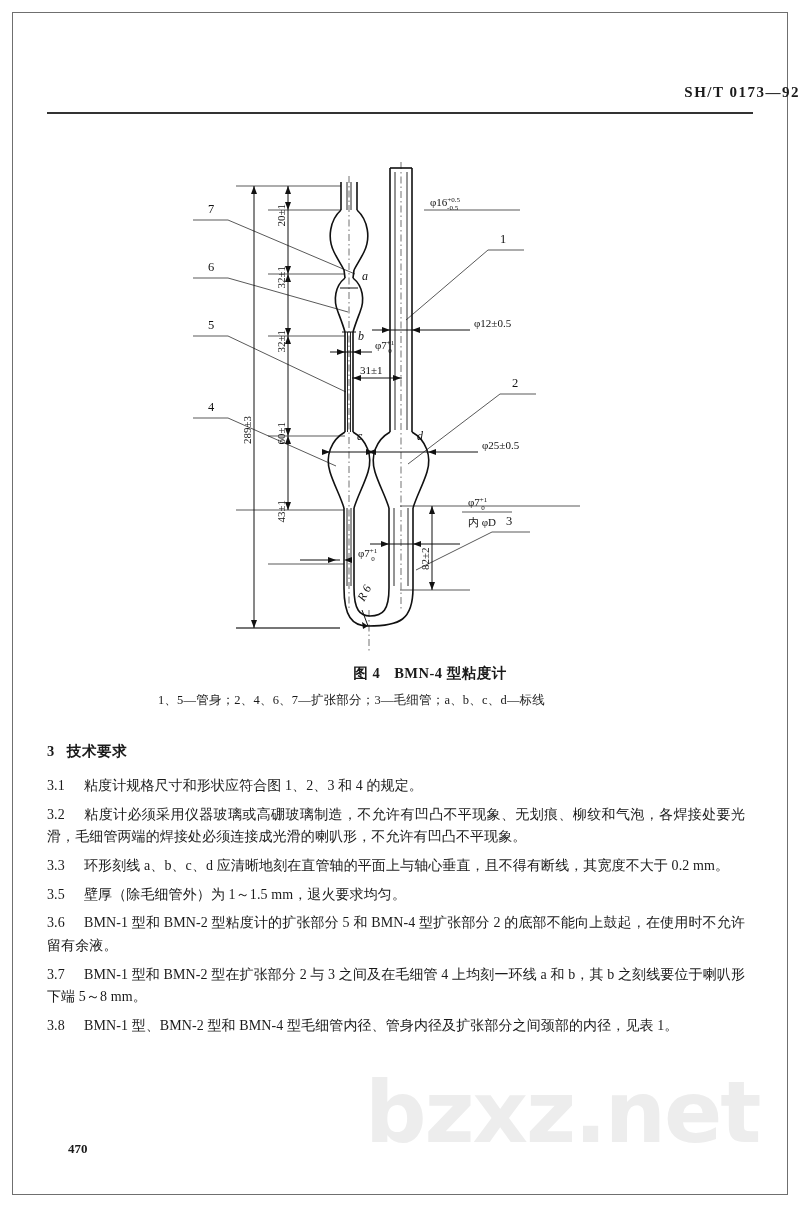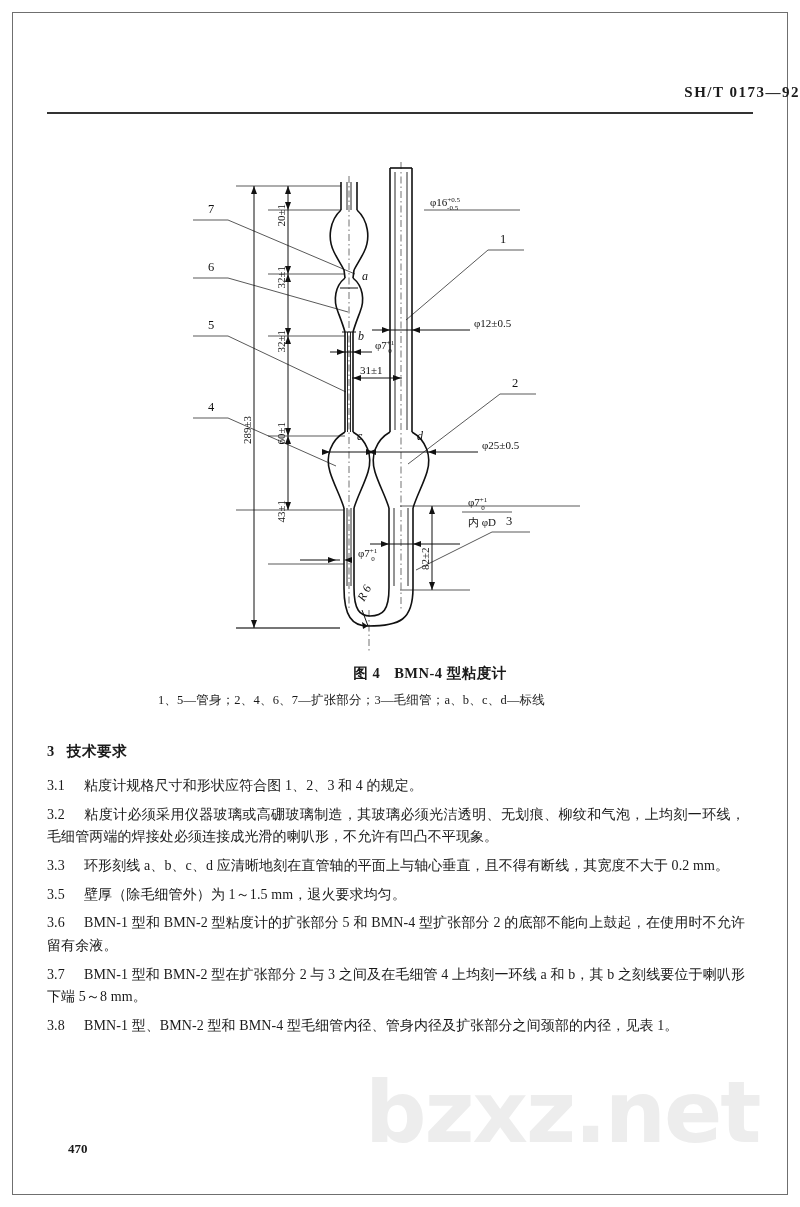--- a/index.html
+++ b/index.html
@@ -378,21 +378,21 @@
 
 <div class="body-text">
   <p class="sec-heading">
     <span class="num">3</span><span>技术要求</span>
   </p>
 
   <p class="clause">
     <span class="num">3.1</span><span>粘度计规格尺寸和形状应符合图 1、2、3 和 4 的规定。</span>
   </p>
   <p class="clause">
-    <span class="num">3.2</span><span>粘度计必须采用仪器玻璃或高硼玻璃制造，其玻璃必须光洁透明、无划痕、柳纹和气泡，上均刻一环线，毛细管两端的焊接处必须连接成光滑的喇叭形，不允许有凹凸不平现象。</span>
+    <span class="num">3.2</span><span>粘度计必须采用仪器玻璃或高硼玻璃制造，不允许有凹凸不平现象、无划痕、柳纹和气泡，各焊接处要光滑，毛细管两端的焊接处必须连接成光滑的喇叭形，不允许有凹凸不平现象。</span>
   </p>
   <p class="clause">
     <span class="num">3.3</span><span>环形刻线 a、b、c、d 应清晰地刻在直管轴的平面上与轴心垂直，且不得有断线，其宽度不大于 0.2 mm。</span>
   </p>
   <p class="clause">
     <span class="num">3.5</span><span>壁厚（除毛细管外）为 1～1.5 mm，退火要求均匀。</span>
   </p>
   <p class="clause">
     <span class="num">3.6</span><span>BMN-1 型和 BMN-2 型粘度计的扩张部分 5 和 BMN-4 型扩张部分 2 的底部不能向上鼓起，在使用时不允许留有余液。</span>
   </p>

